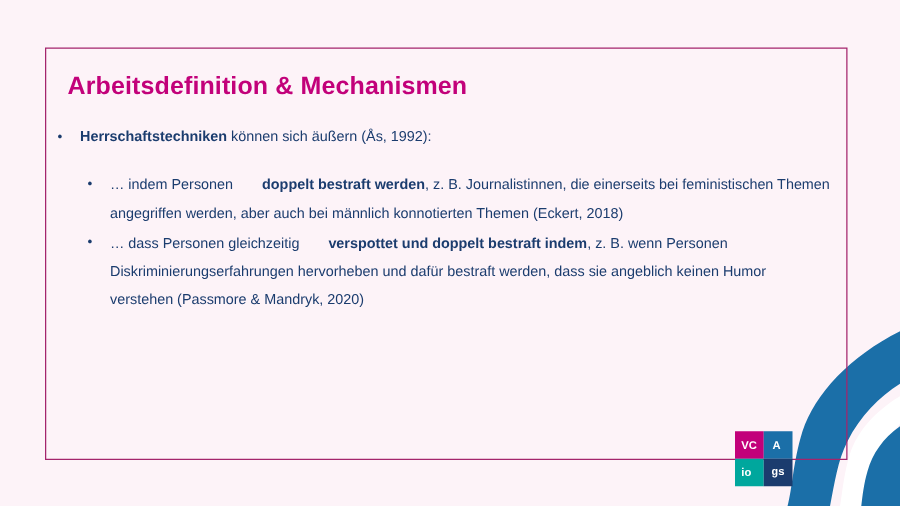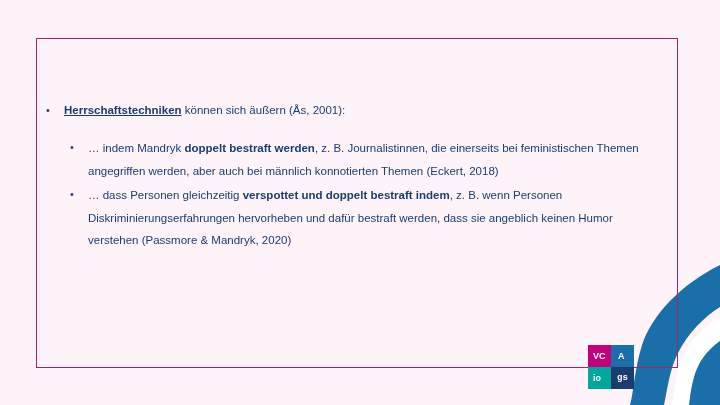--- a/index.html
+++ b/index.html
@@ -64,21 +64,20 @@
   }
   .b1 .marker {
     width: 18px;
     flex: 0 0 18px;
     color: #1b3c6e;
     font-size: 11px;
     line-height: 1.5;
   }
   .b1 .txt strong {
     font-weight: bold;
-    text-decoration: underline;
   }
   .sub-list {
     margin-top: 18px;
     padding-left: 24px;
   }
   .b2 {
     display: flex;
     font-size: 11.5px;
     color: #1b3c6e;
     line-height: 1.95;
@@ -88,20 +87,21 @@
     width: 18px;
     flex: 0 0 18px;
     color: #1b3c6e;
     font-size: 11px;
   }
   .b2 .txt {
     flex: 1;
   }
   .b2 .txt strong {
     font-weight: bold;
+    margin-left: 20px;
   }
   .logo {
     position: absolute;
     left: 588px;
     top: 345px;
     width: 27px;
     height: 44px;
   }
   .logo .q {
     position: absolute;
@@ -127,33 +127,34 @@
 <div class="slide">
 
   <svg class="swoosh" viewBox="0 0 160 160">
     <path d="M160 20 C120 40 92 70 82 100 C74 126 74 146 70 160 L104 160 C108 140 110 124 118 108 C128 88 144 72 160 62 Z" fill="#1b6fa8"></path>
     <path d="M160 72 C140 84 126 100 120 118 C115 134 114 148 112 160 L136 160 C138 144 140 130 146 118 C150 108 154 100 160 94 Z" fill="#ffffff"></path>
     <path d="M160 96 C146 106 138 118 134 132 C131 142 130 152 129 160 L160 160 Z" fill="#1b6fa8"></path>
   </svg>
 
   <div class="content-box"></div>
 
+  <div class="title">Arbeitsdefinition &amp; Mechanismen</div>
 
   <div class="bullets">
 
     <div class="b1">
       <span class="marker">•</span>
-      <span class="txt"><strong>Herrschaftstechniken</strong><span> können sich äußern (Ås, 2001):</span></span>
+      <span class="txt"><strong>Herrschaftstechniken</strong><span> können sich äußern (Ås, 1992):</span></span>
     </div>
 
     <div class="sub-list">
 
       <div class="b2">
         <span class="marker">•</span>
-        <span class="txt"><span>… indem Mandryk </span><strong>doppelt bestraft werden</strong><span>, z. B. Journalistinnen, die einerseits bei feministischen Themen angegriffen werden, aber auch bei männlich konnotierten Themen (Eckert, 2018)</span></span>
+        <span class="txt"><span>… indem Personen </span><strong>doppelt bestraft werden</strong><span>, z. B. Journalistinnen, die einerseits bei feministischen Themen angegriffen werden, aber auch bei männlich konnotierten Themen (Eckert, 2018)</span></span>
       </div>
 
       <div class="b2">
         <span class="marker">•</span>
         <span class="txt"><span>… dass Personen gleichzeitig </span><strong>verspottet und doppelt bestraft indem</strong><span>, z. B. wenn Personen Diskriminierungserfahrungen hervorheben und dafür bestraft werden, dass sie angeblich keinen Humor verstehen (Passmore &amp; Mandryk, 2020)</span></span>
       </div>
 
     </div>
   </div>
 

